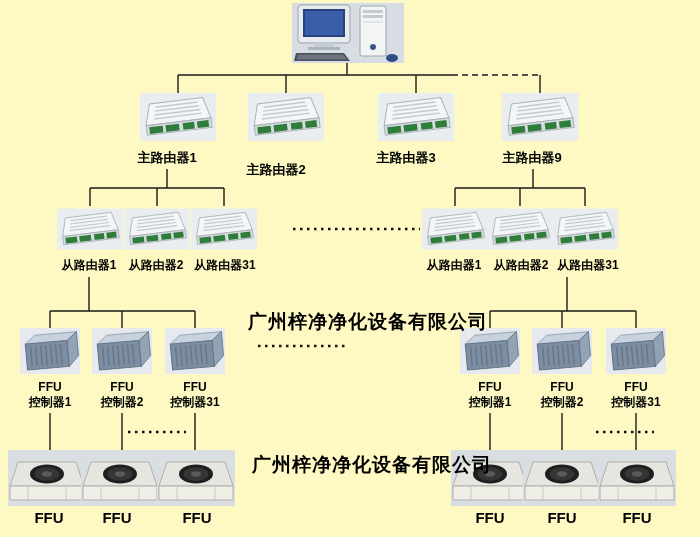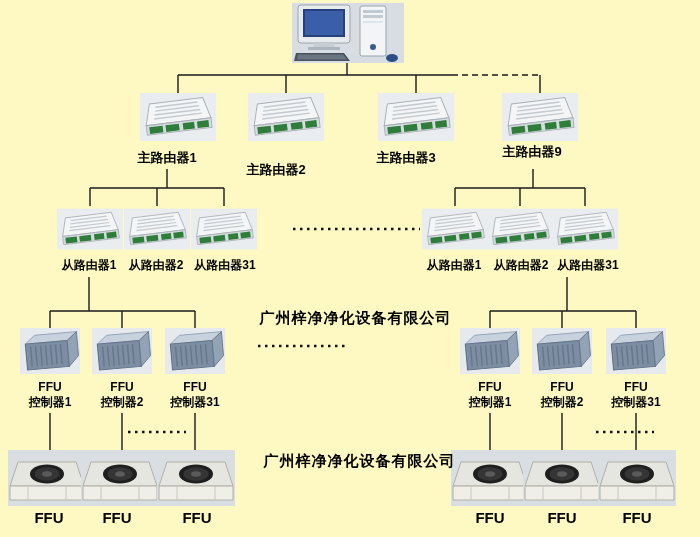--- a/index.html
+++ b/index.html
@@ -7,21 +7,21 @@
     position:relative;width:700px;height:537px;background:#fef9c3;overflow:hidden;
     font-family:Liberation Sans, sans-serif;color:#000;
   }
   #wires{position:absolute;left:0;top:0;width:700px;height:537px;z-index:1;pointer-events:none;}
   .dev{position:absolute;z-index:2;}
   .dev svg{display:block;}
   .lbl{position:absolute;z-index:3;text-align:center;font-weight:bold;font-size:13px;line-height:16px;color:#000;white-space:nowrap;}
   .lbl-slave{font-size:12px;}
   .lbl-ctrl{font-size:12px;line-height:15px;}
   .lbl-ffu{font-size:15px;}
-  .watermark{position:absolute;z-index:4;text-align:center;font-weight:bold;font-size:15px;letter-spacing:1px;color:#000;white-space:nowrap;}
+  .watermark{position:absolute;z-index:4;text-align:center;font-weight:bold;font-size:19px;letter-spacing:1px;color:#000;white-space:nowrap;}
 </style>
 </head>
 <body>
 
 <div id="stage">
 
   <svg width="0" height="0" style="position:absolute" aria-hidden="true">
     <defs>
       <symbol id="sym-computer" viewBox="0 0 112 60">
         <rect x="0" y="0" width="112" height="60" fill="#d7dde2"></rect>
@@ -120,21 +120,21 @@
   </div>
   <div class="dev" style="left:500px;top:93px">
     <svg width="80" height="48" viewBox="0 0 80 50">
         <use href="#sym-router"></use>
       </svg>
   </div>
 
   <div class="lbl" style="left:122px;top:150px;width:90px">主路由器1</div>
   <div class="lbl" style="left:231px;top:162px;width:90px">主路由器2</div>
   <div class="lbl" style="left:361px;top:150px;width:90px">主路由器3</div>
-  <div class="lbl" style="left:487px;top:144px;width:90px">主路由器9</div>
+  <div class="lbl" style="left:487px;top:150px;width:90px">主路由器9</div>
 
   <div class="dev" style="left:57px;top:206px">
     <svg width="66" height="46" viewBox="0 0 80 50">
         <use href="#sym-router"></use>
       </svg>
   </div>
   <div class="dev" style="left:124px;top:206px">
     <svg width="66" height="46" viewBox="0 0 80 50">
         <use href="#sym-router"></use>
       </svg>

